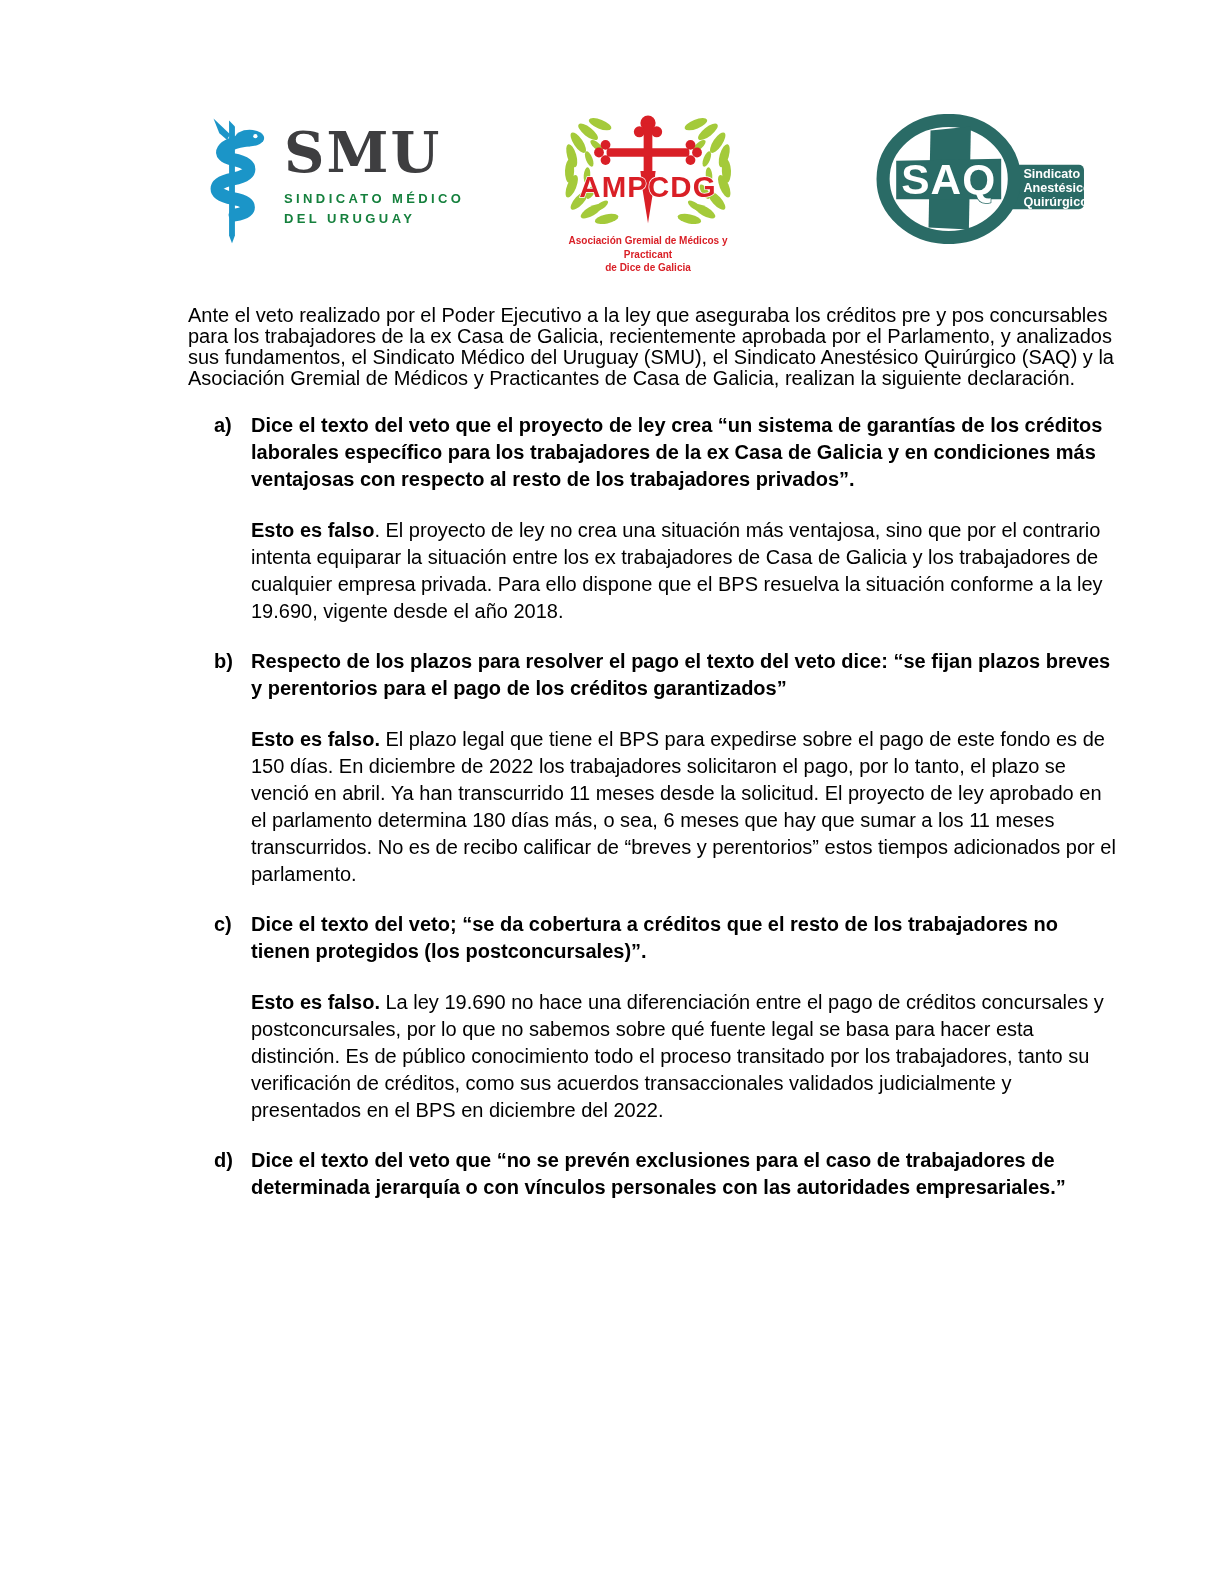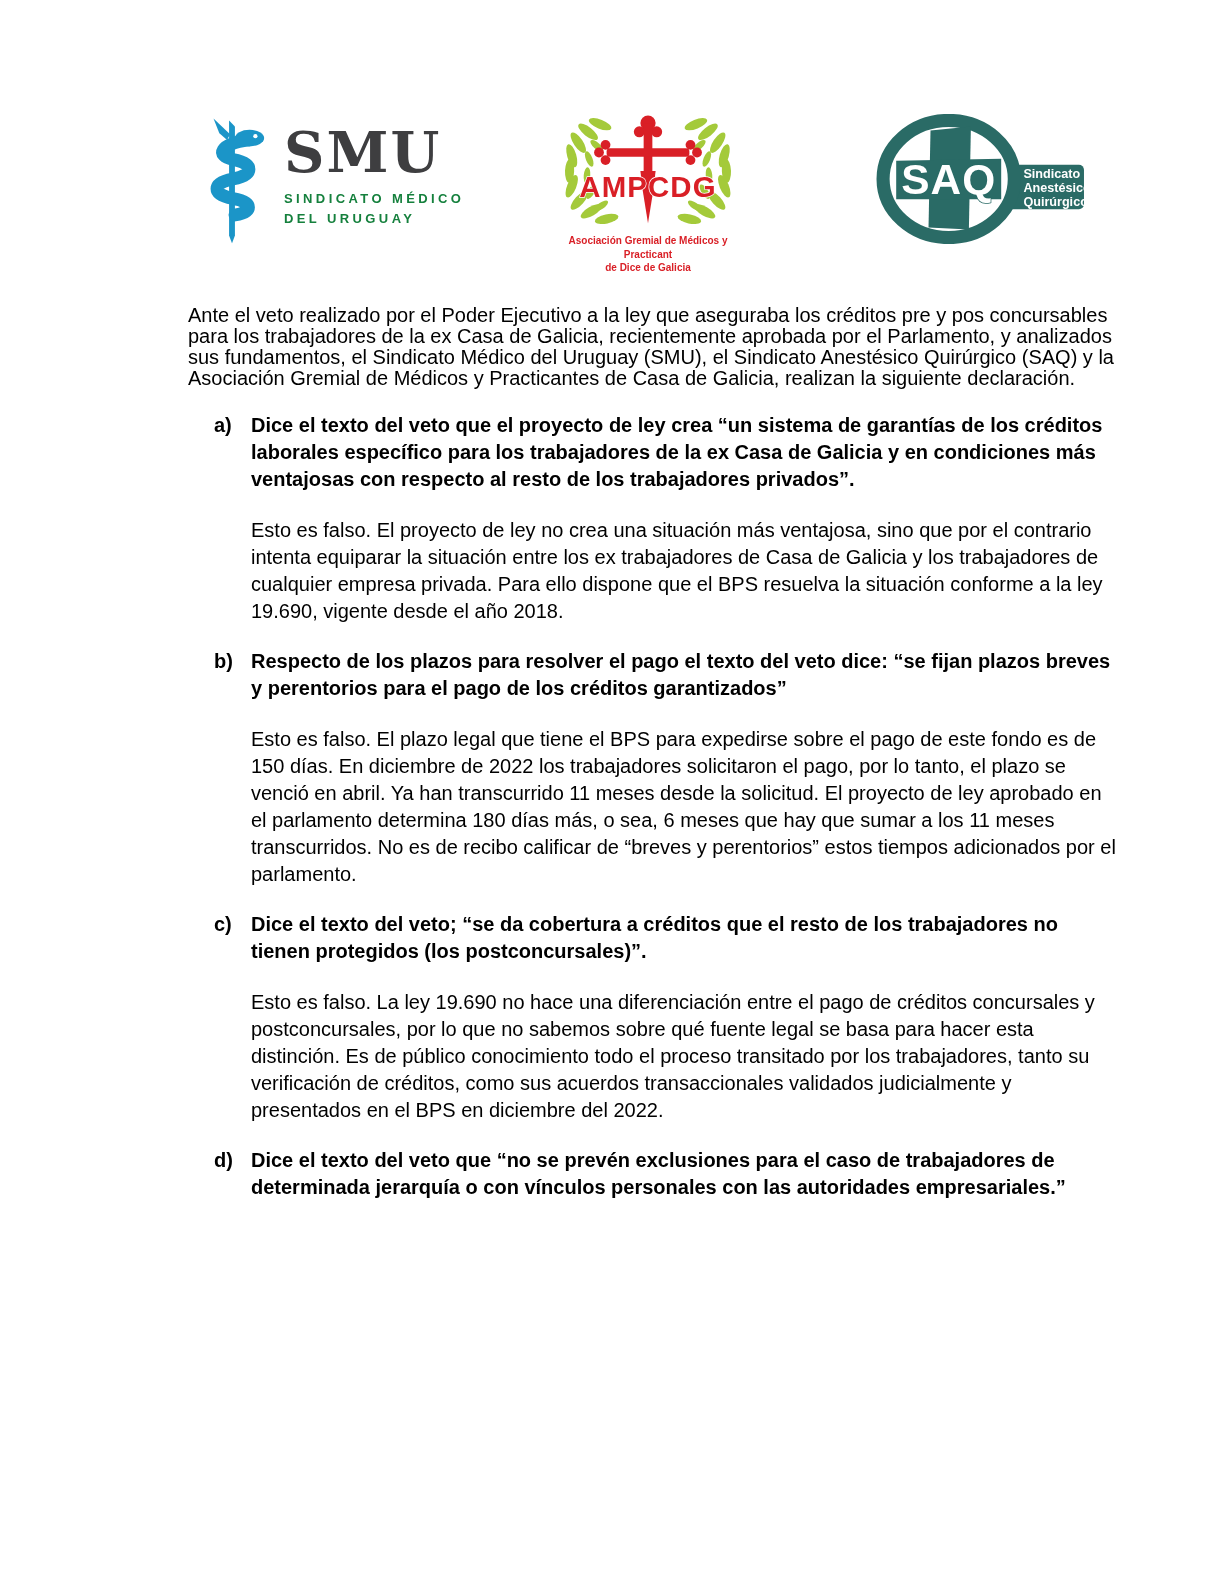--- a/index.html
+++ b/index.html
@@ -36,21 +36,21 @@
   .content { padding: 0 140px; }
   .intro { margin: 40px 0 0 12px; font-size: 20px; line-height: 21px; }
   .section-heading { margin: 18px 0 0 0; font-size: 26px; font-weight: bold; line-height: 30px; }
 
   .item-statement {
     position: relative; margin: 23px 0 0 0; padding-left: 75px;
     font-weight: bold; font-size: 20px; line-height: 27px;
   }
   .item-marker { position: absolute; left: 38px; top: 0; }
   .item-response { margin: 24px 0 0 0; padding-left: 75px; font-size: 20px; line-height: 27px; }
-  .item-response b { font-weight: normal; }
+  .item-response b { font-weight: bold; }
 </style>
 </head>
 <body>
 
 <div class="page">
 
   <div class="header">
 
     <div class="logo-smu">
       <span class="smu-icon">

